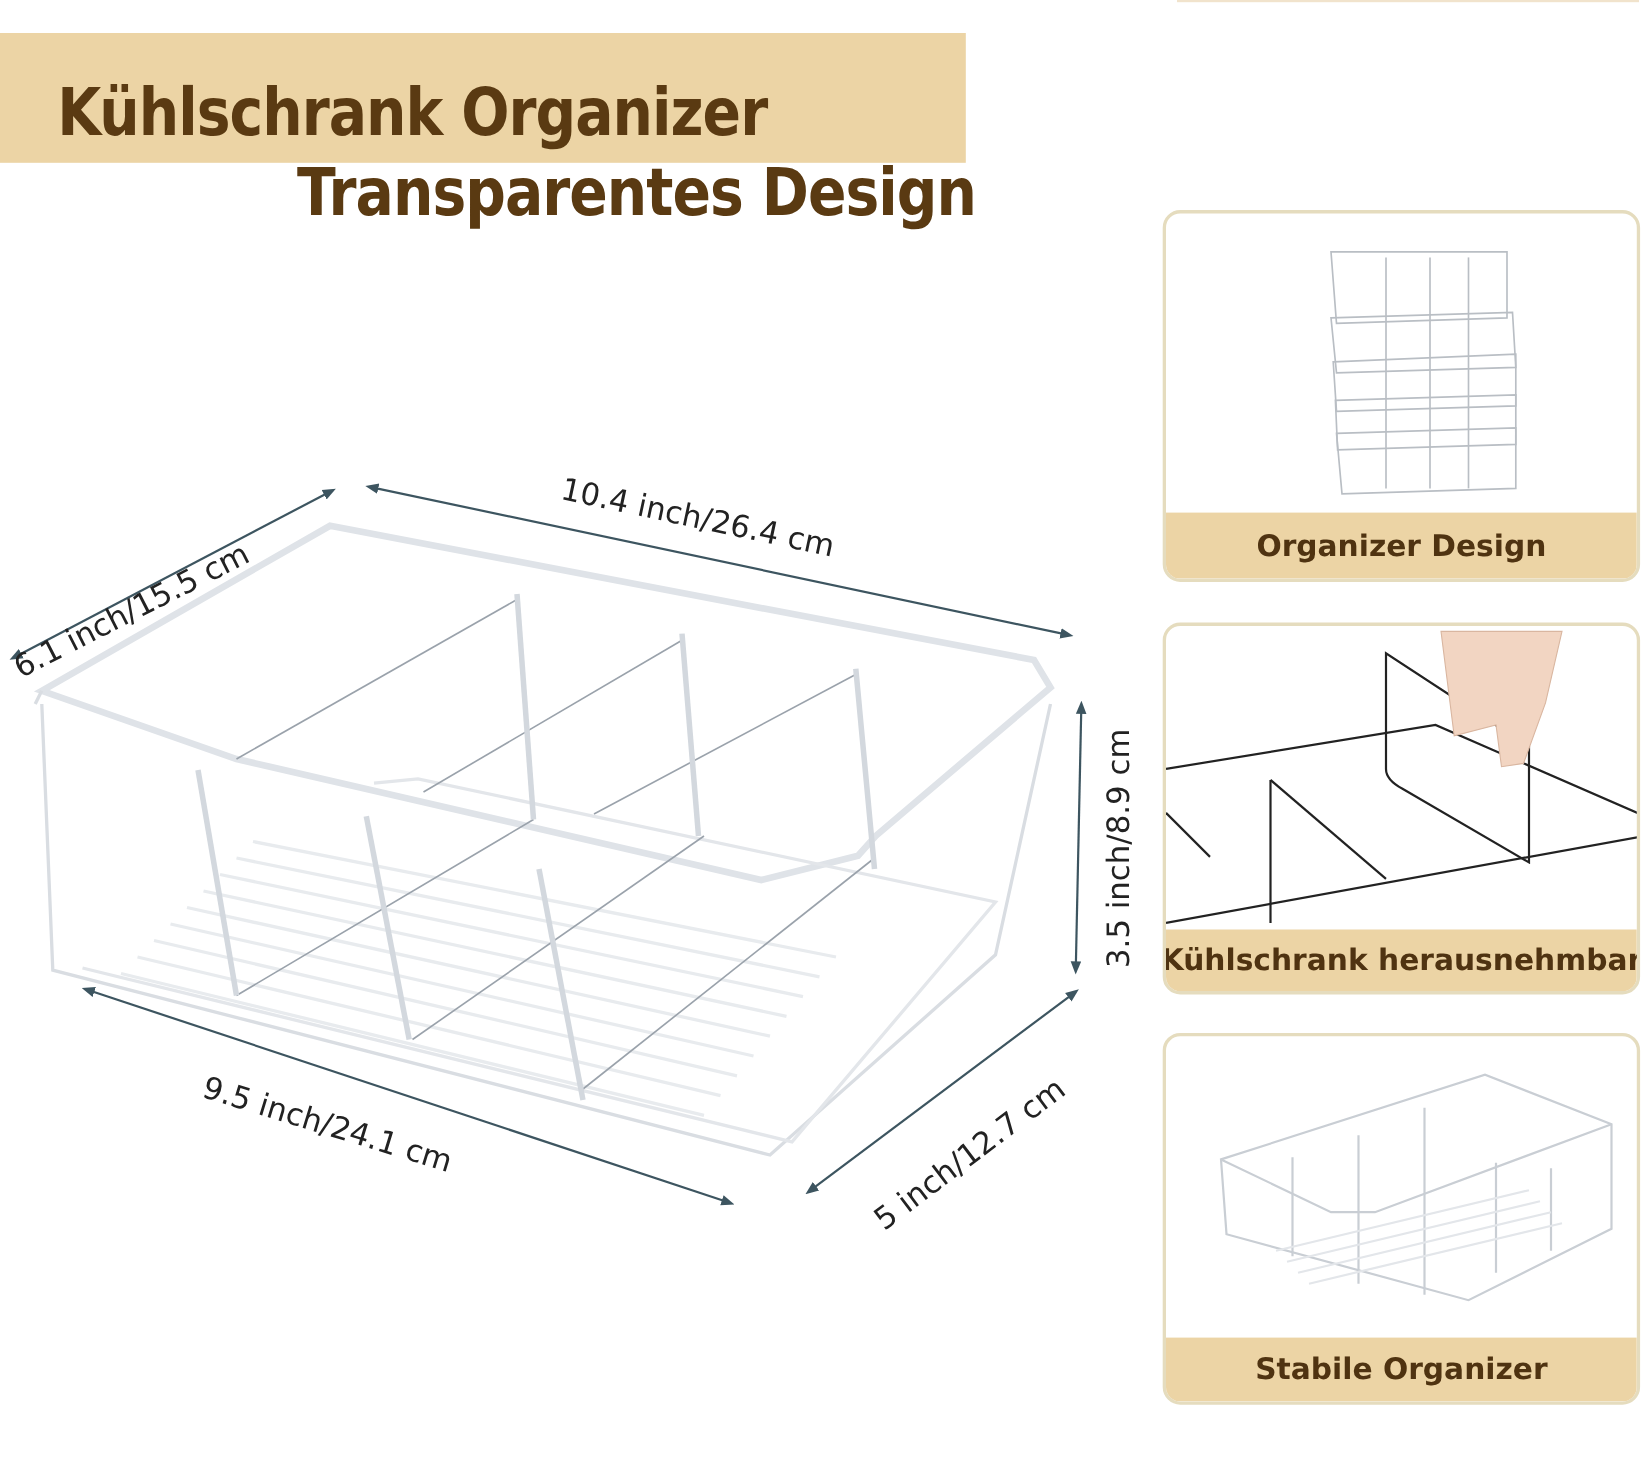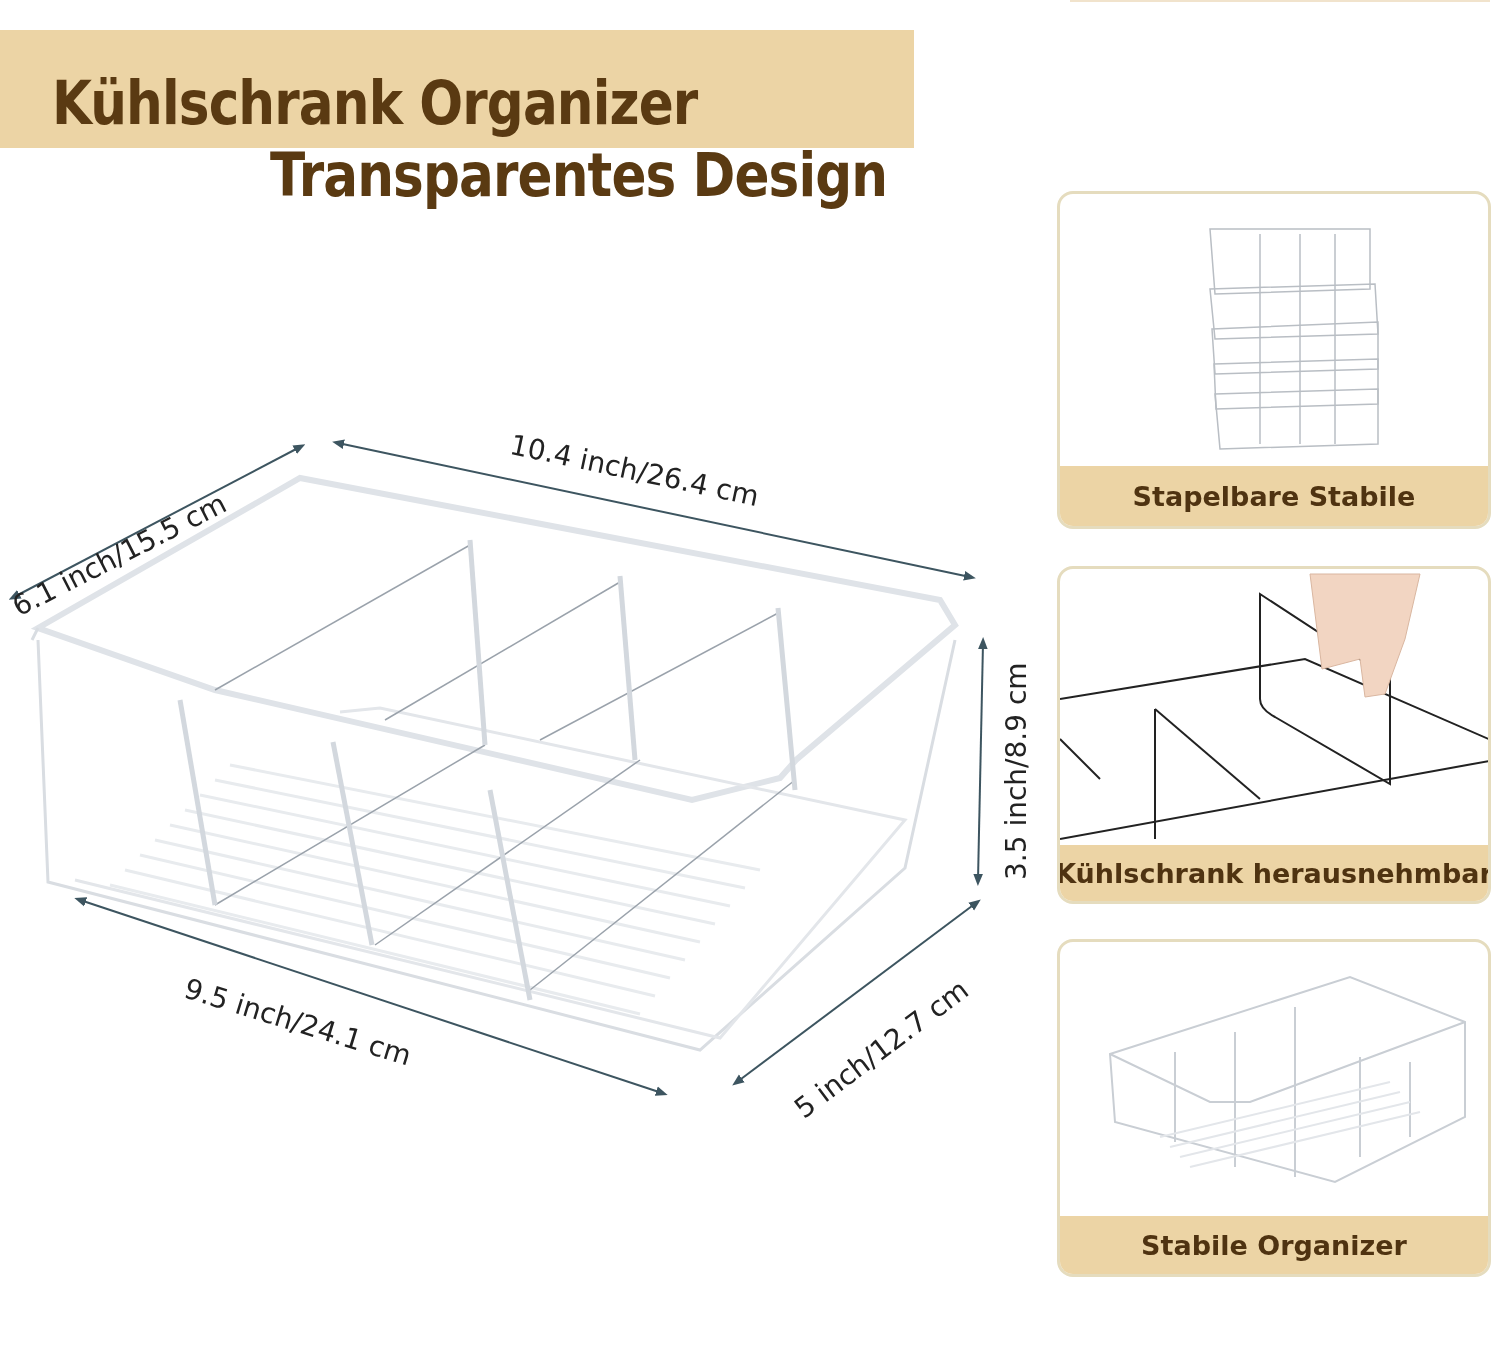--- a/index.html
+++ b/index.html
@@ -1,17 +1,17 @@
 <!DOCTYPE html>
 <html><head>
 <meta charset="utf-8">
 <style>
   html,body{margin:0;padding:0;background:#ffffff;}
   body{width:1500px;height:1349px;position:relative;overflow:hidden;font-family:"DejaVu Sans",sans-serif;}
-  .title-band{position:absolute;left:0;top:30px;width:878px;height:118px;background:#ecd4a5;padding-left:36px;}
+  .title-band{position:absolute;left:0;top:30px;width:878px;height:118px;background:#ecd4a5;}
   .title-line1{position:absolute;left:52px;top:38px;font-size:60px;font-weight:bold;color:#5a3a12;letter-spacing:-1px;white-space:nowrap;font-family:"DejaVu Sans",sans-serif;transform:scaleX(0.86);transform-origin:left top;}
   .title-line2{position:absolute;left:270px;top:110px;font-size:60px;font-weight:bold;color:#5a3a12;letter-spacing:-1px;white-space:nowrap;transform:scaleX(0.86);transform-origin:left top;}
   .top-rule{position:absolute;left:1070px;top:0;width:420px;height:2px;background:#f1e3cc;}
   .main-figure{position:absolute;left:0;top:420px;width:1040px;height:700px;}
   .dim-label{position:absolute;font-size:28px;color:#222;white-space:nowrap;transform-origin:left top;}
   .card{position:absolute;left:1057px;width:434px;border:3px solid #e5dcbe;border-radius:16px;background:#fff;overflow:hidden;box-sizing:border-box;}
   .card .caption{position:absolute;left:0;right:0;bottom:0;height:56px;background:#ecd4a5;display:flex;align-items:center;justify-content:center;}
   .card .caption span{font-size:27px;font-weight:bold;color:#4f3311;white-space:nowrap;}
   .card svg{position:absolute;left:0;top:0;}
 </style>
@@ -94,21 +94,21 @@
       <path d="M150,95 L315,90 L318,140 L155,145 Z"></path>
       <path d="M152,135 L318,128 L318,175 L155,180 Z"></path>
       <path d="M154,170 L318,165 L318,210 L156,215 Z"></path>
       <path d="M155,200 L318,195 L318,250 L160,255 Z"></path>
       <line x1="200" y1="40" x2="200" y2="250"></line>
       <line x1="240" y1="40" x2="240" y2="250"></line>
       <line x1="275" y1="40" x2="275" y2="250"></line>
     </g>
   </svg>
   <div class="caption" style="height:60px;">
-    <span>Stapelbare Stabile</span>
+    <span>Organizer Design</span>
   </div>
 </div>
 
 <div class="card" style="top:566px;height:338px;">
   <svg width="434" height="338">
     <g fill="none" stroke="#222" stroke-width="2">
       <path d="M0,130 L245,90 L440,175"></path>
       <path d="M0,270 L440,190"></path>
       <path d="M200,25 L200,130 Q200,140 215,148 L330,215 L330,110 Z"></path>
       <path d="M95,140 L95,270"></path>

